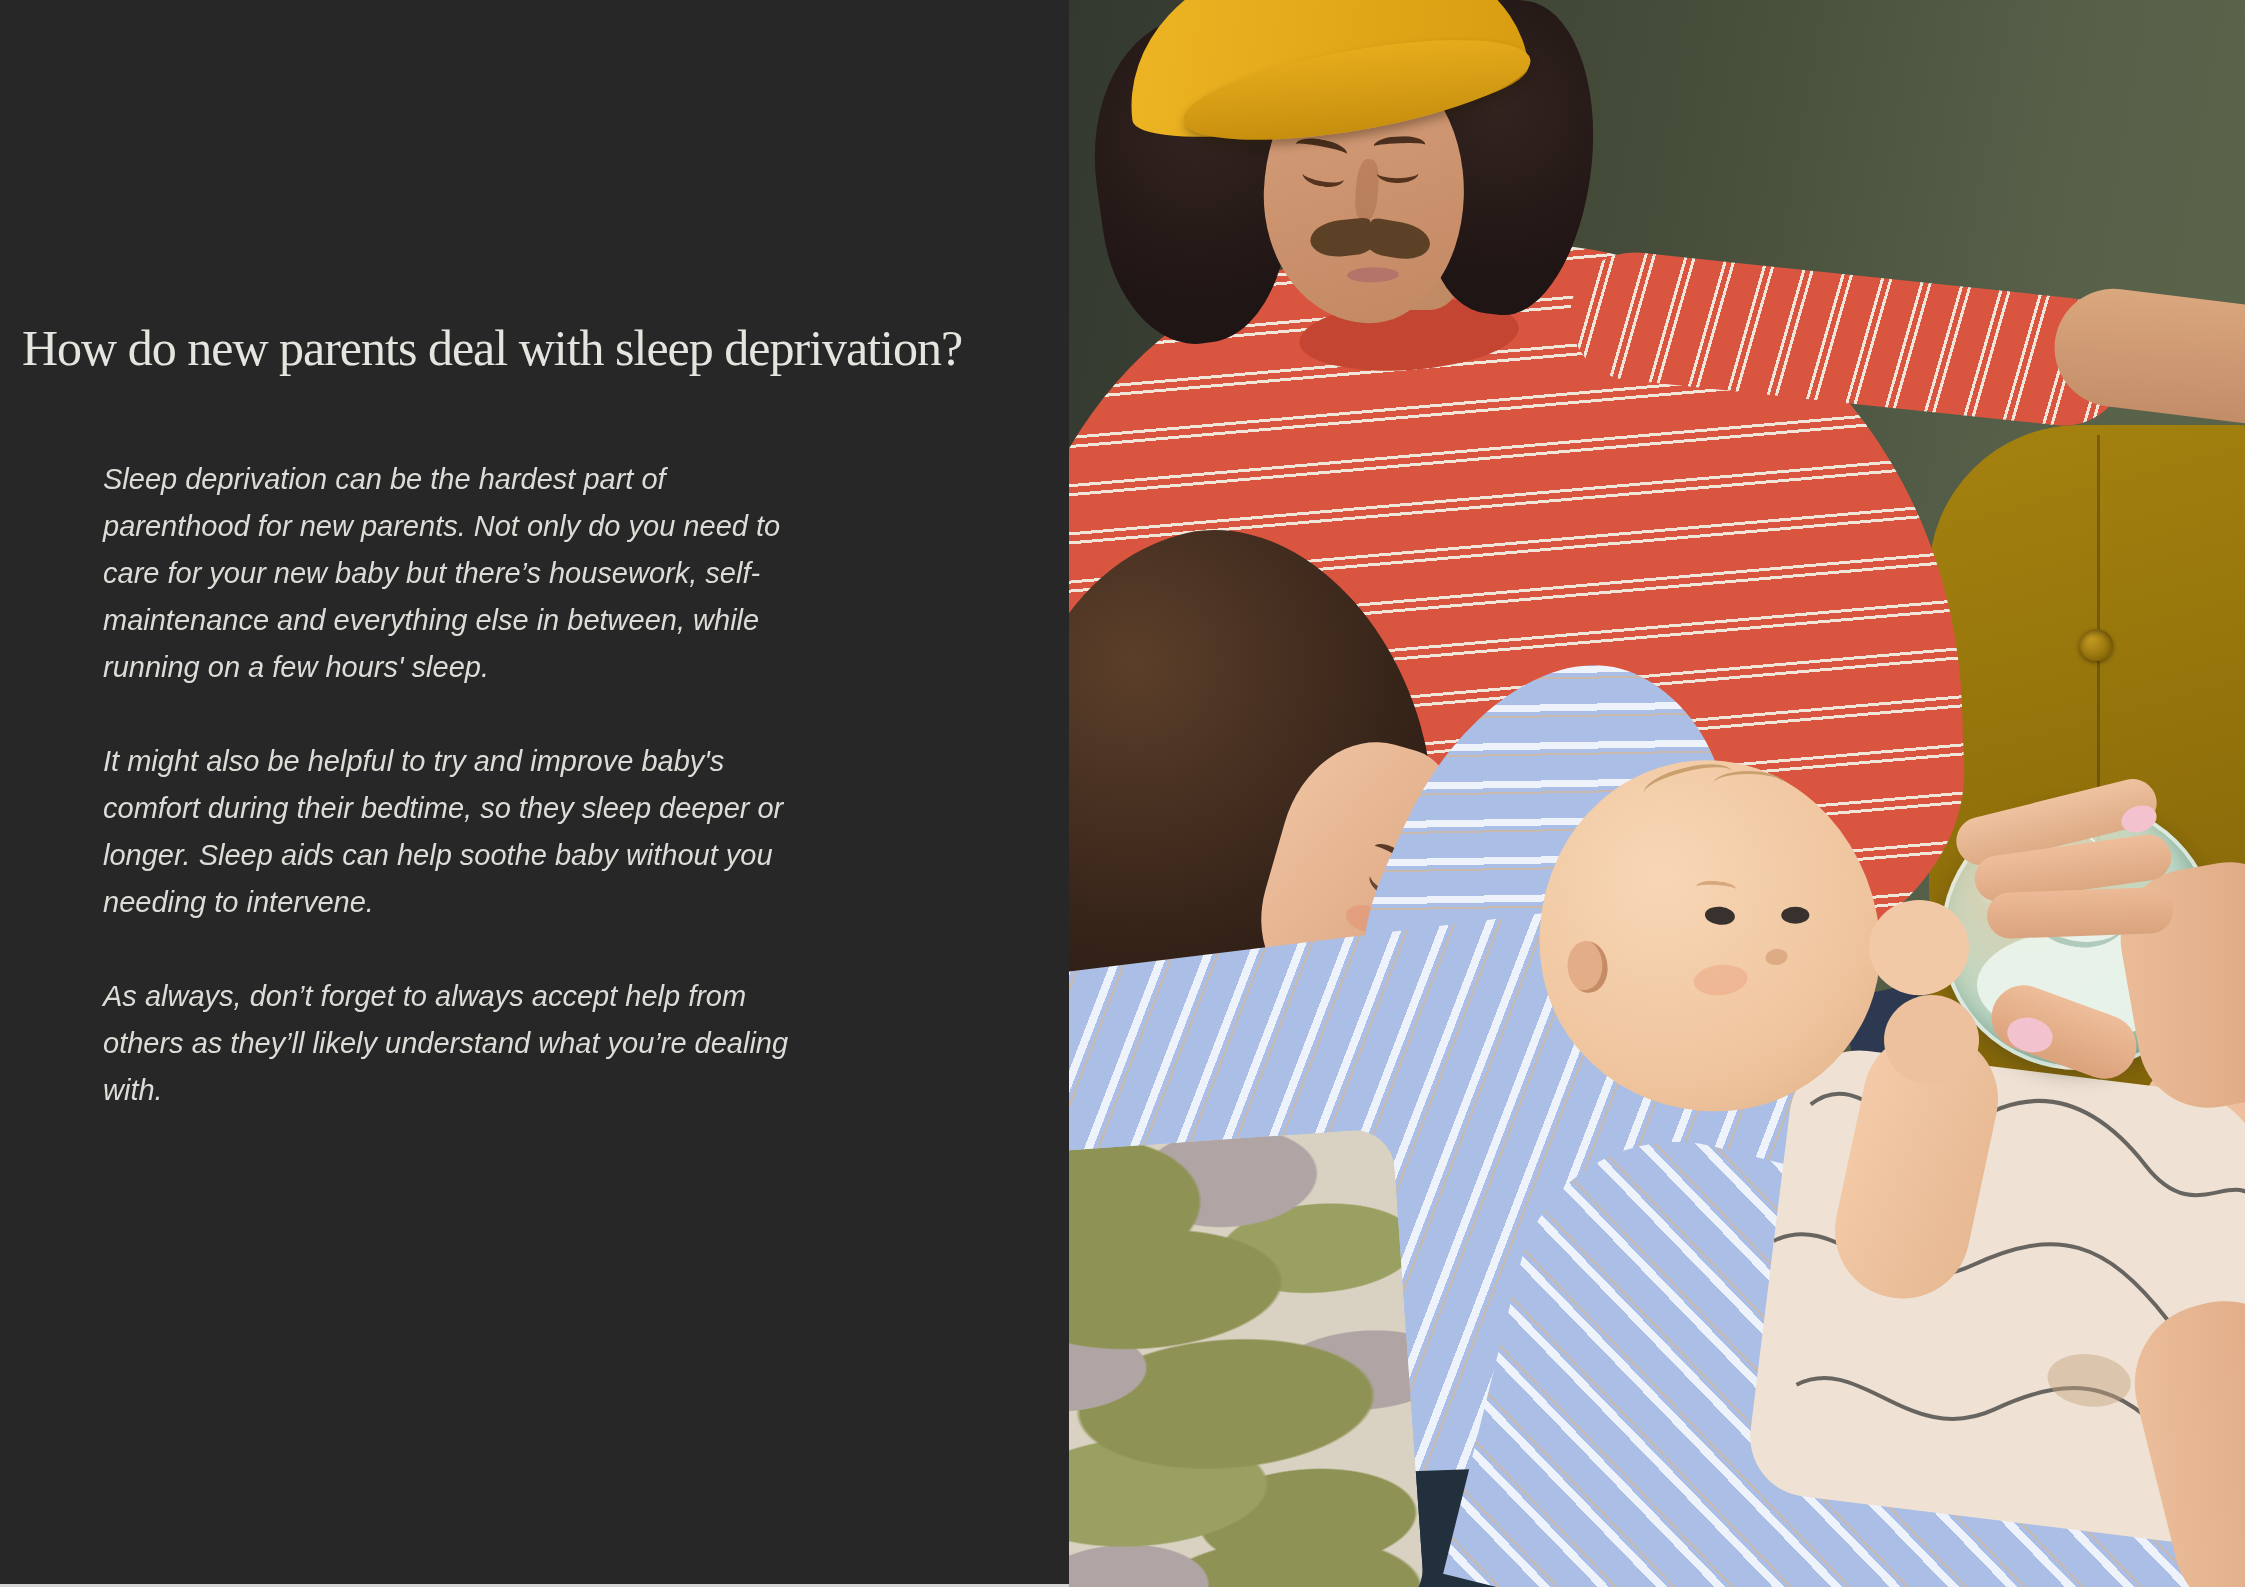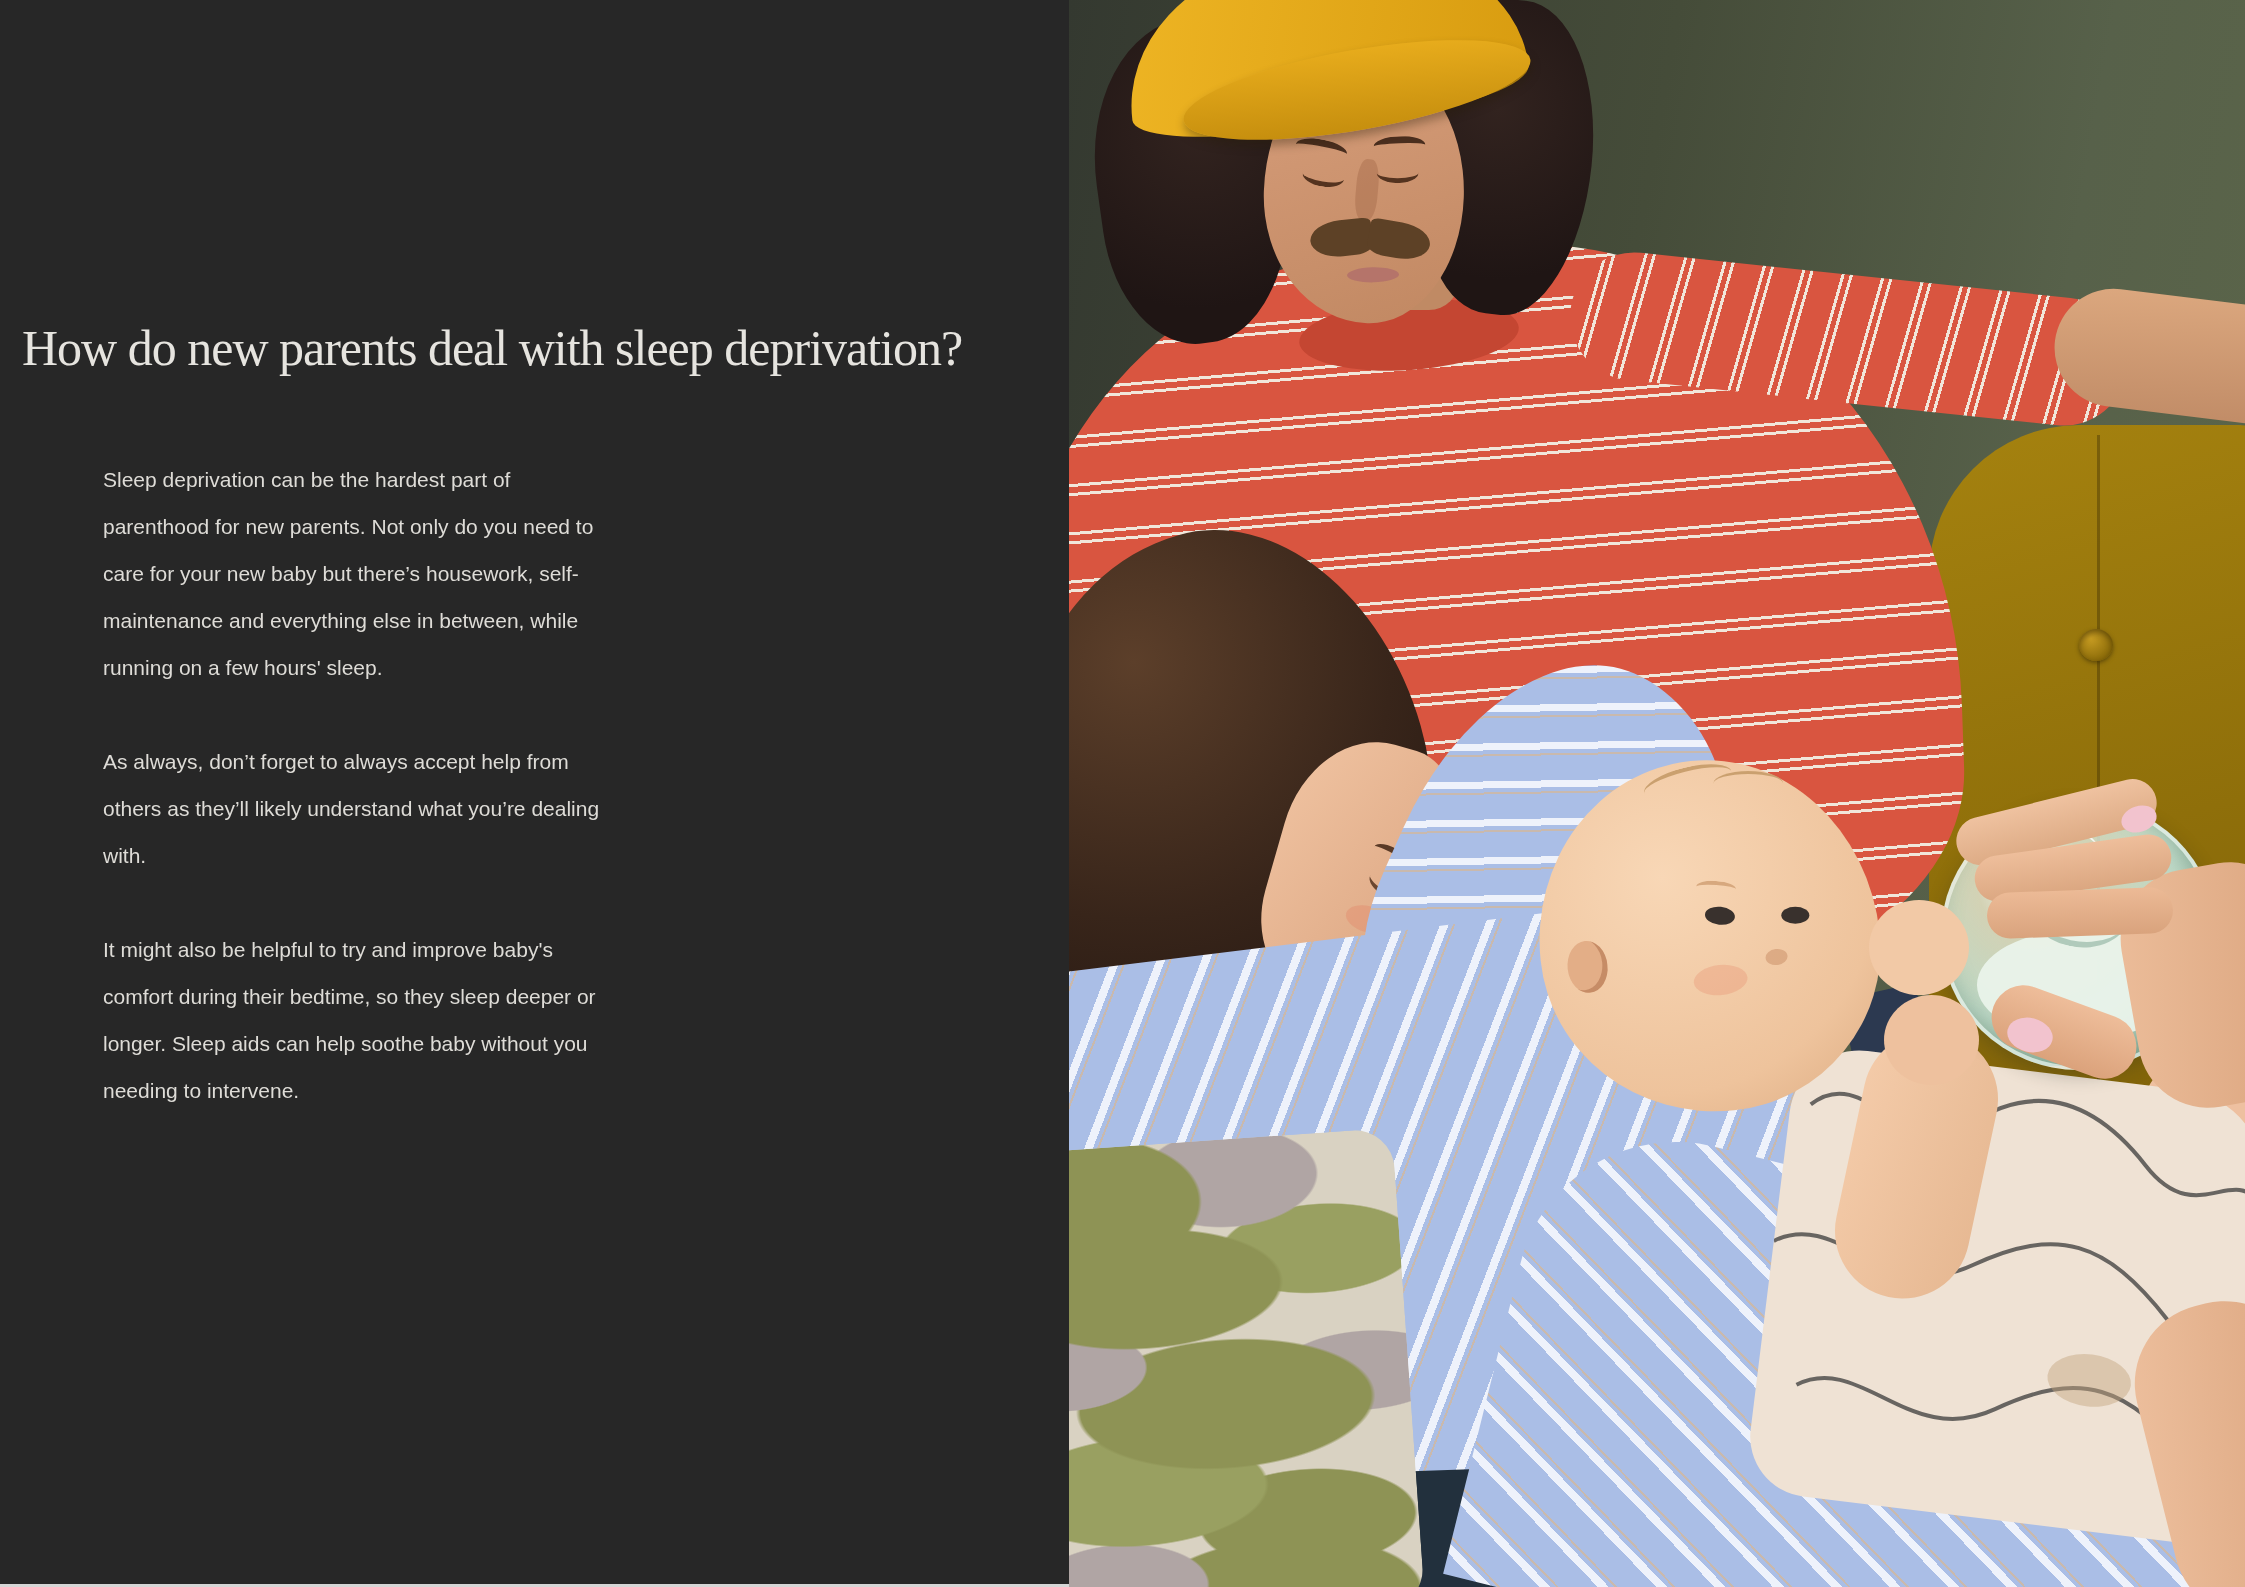--- a/index.html
+++ b/index.html
@@ -7,22 +7,22 @@
           font-family:"Liberation Sans",sans-serif;background:var(--panel-bg,#272727);}
 
   
   .text-panel{position:absolute;left:0;top:2px;width:1069px;height:1587px;
               background:var(--panel-bg,#272727);}
   .text-panel h1{margin:0;padding:318px 0 0 22px;
                  font-family:"Liberation Serif",serif;font-weight:400;
                  font-size:50px;letter-spacing:-1px;line-height:1.15;
                  color:var(--heading-color,#e6e4df);white-space:nowrap;}
   .body-copy{margin:78px 0 0 103px;width:790px;}
-  .body-copy p{margin:0 0 47px 0;font-size:21px;line-height:47px;
-               color:var(--body-color,#dedcd7);white-space:pre-line;}
+  .body-copy p{margin:0 0 47px 0;font-size:29px;line-height:47px;
+               color:var(--body-color,#dedcd7);white-space:pre-line;font-style:italic;}
   .bottom-strip{position:absolute;left:0;bottom:0;width:1069px;height:5px;
                 background:var(--strip-color,#d6d6d6);}
 
   
   .photo{position:absolute;left:1069px;top:0;width:1176px;height:1587px;overflow:hidden;
          background:linear-gradient(100deg,#343930 0%,#454c39 42%,#57614a 72%,var(--wall-green,#5d6749) 100%);}
   .photo div{position:absolute;}
 
   
   .sofa{left:860px;top:425px;width:340px;height:740px;border-radius:150px 30px 0 0;
@@ -205,27 +205,27 @@
 <div class="screen">
 
   <section class="text-panel">
     <h1>How do new parents deal with sleep deprivation?</h1>
     <div class="body-copy">
       <p>Sleep deprivation can be the hardest part of
 parenthood for new parents. Not only do you need to
 care for your new baby but there’s housework, self-
 maintenance and everything else in between, while
 running on a few hours' sleep.</p>
-      <p>As always, don’t forget to always accept help from
-others as they’ll likely understand what you’re dealing
-with.</p>
       <p>It might also be helpful to try and improve baby's
 comfort during their bedtime, so they sleep deeper or
 longer. Sleep aids can help soothe baby without you
 needing to intervene.</p>
+      <p>As always, don’t forget to always accept help from
+others as they’ll likely understand what you’re dealing
+with.</p>
     </div>
     <div class="bottom-strip"></div>
   </section>
 
   <figure class="photo" role="img" style="margin:0" aria-label="A tired dad in a yellow cap and red striped t-shirt rests his arm along an olive-green sofa while a mum in a light blue striped shirt cradles their baby, who drinks from a round mint-glass bottle; a camouflage-print pillow sits at the lower left.">
     <div class="sofa">
       <div class="sofa-seam"></div>
       <div class="sofa-button"></div>
     </div>
 

